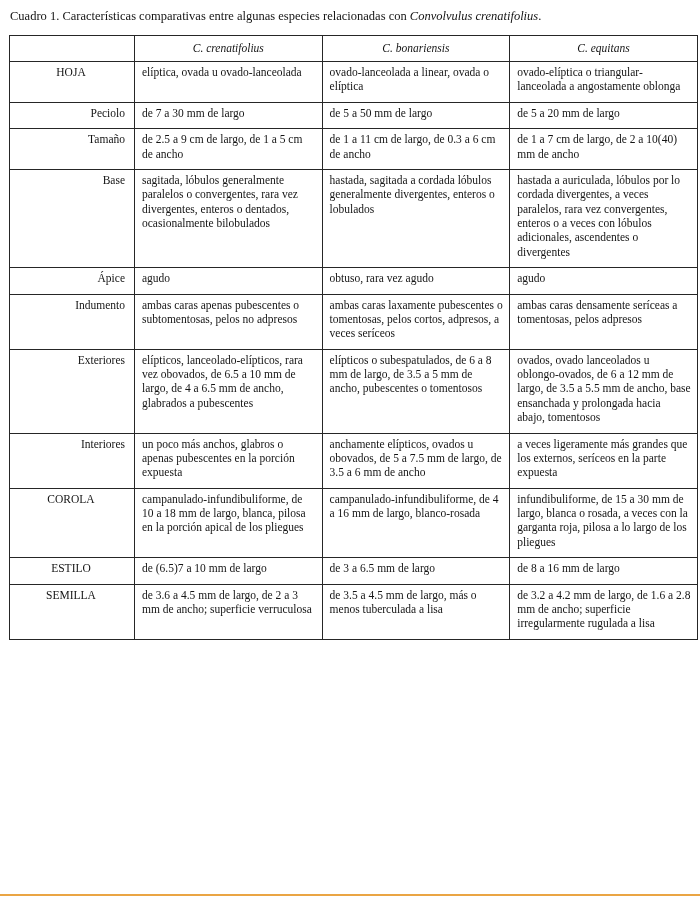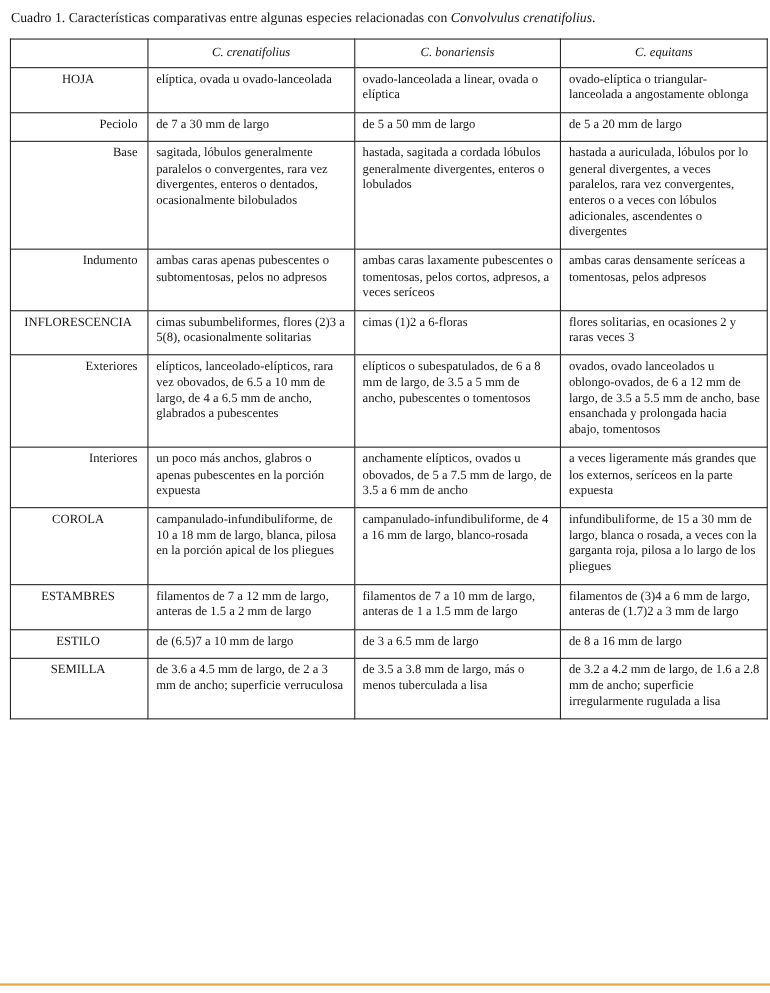--- a/index.html
+++ b/index.html
@@ -80,71 +80,71 @@
       <td>ovado-lanceolada a linear, ovada o elíptica</td>
       <td>ovado-elíptica o triangular-lanceolada a angostamente oblonga</td>
     </tr>
     <tr>
       <td class="label sub">Peciolo</td>
       <td>de 7 a 30 mm de largo</td>
       <td>de 5 a 50 mm de largo</td>
       <td>de 5 a 20 mm de largo</td>
     </tr>
     <tr>
+      <td class="label sub">Tamaño</td>
+      <td>de 2.5 a 9 cm de largo, de 1 a 5 cm de ancho</td>
+      <td>de 1 a 11 cm de largo, de 0.3 a 6 cm de ancho</td>
+      <td>de 1 a 7 cm de largo, de 2 a 10(40) mm de ancho</td>
+    </tr>
+    <tr>
       <td class="label sub">Base</td>
       <td>sagitada, lóbulos generalmente paralelos o convergentes, rara vez divergentes, enteros o dentados, ocasionalmente bilobulados</td>
       <td>hastada, sagitada a cordada lóbulos generalmente divergentes, enteros o lobulados</td>
-      <td>hastada a auriculada, lóbulos por lo general divergentes, a veces paralelos, rara vez convergentes, enteros o a veces con lóbulos adicionales, ascendentes o divergentes</td>
+      <td>hastada a auriculada, lóbulos por lo cordada divergentes, a veces paralelos, rara vez convergentes, enteros o a veces con lóbulos adicionales, ascendentes o divergentes</td>
+    </tr>
+    <tr>
+      <td class="label sub">Ápice</td>
+      <td>agudo</td>
+      <td>obtuso, rara vez agudo</td>
+      <td>agudo</td>
     </tr>
     <tr>
       <td class="label sub">Indumento</td>
       <td>ambas caras apenas pubescentes o subtomentosas, pelos no adpresos</td>
       <td>ambas caras laxamente pubescentes o tomentosas, pelos cortos, adpresos, a veces seríceos</td>
       <td>ambas caras densamente seríceas a tomentosas, pelos adpresos</td>
-    </tr>
-    <tr>
-      <td class="label main">INFLORESCENCIA</td>
-      <td>cimas subumbeliformes, flores (2)3 a 5(8), ocasionalmente solitarias</td>
-      <td>cimas (1)2 a 6-floras</td>
-      <td>flores solitarias, en ocasiones 2 y raras veces 3</td>
     </tr>
     <tr>
       <td class="label sub">Exteriores</td>
       <td>elípticos, lanceolado-elípticos, rara vez obovados, de 6.5 a 10 mm de largo, de 4 a 6.5 mm de ancho, glabrados a pubescentes</td>
       <td>elípticos o subespatulados, de 6 a 8 mm de largo, de 3.5 a 5 mm de ancho, pubescentes o tomentosos</td>
       <td>ovados, ovado lanceolados u oblongo-ovados, de 6 a 12 mm de largo, de 3.5 a 5.5 mm de ancho, base ensanchada y prolongada hacia abajo, tomentosos</td>
     </tr>
     <tr>
       <td class="label sub">Interiores</td>
       <td>un poco más anchos, glabros o apenas pubescentes en la porción expuesta</td>
       <td>anchamente elípticos, ovados u obovados, de 5 a 7.5 mm de largo, de 3.5 a 6 mm de ancho</td>
       <td>a veces ligeramente más grandes que los externos, seríceos en la parte expuesta</td>
     </tr>
     <tr>
       <td class="label main">COROLA</td>
       <td>campanulado-infundibuliforme, de 10 a 18 mm de largo, blanca, pilosa en la porción apical de los pliegues</td>
       <td>campanulado-infundibuliforme, de 4 a 16 mm de largo, blanco-rosada</td>
       <td>infundibuliforme, de 15 a 30 mm de largo, blanca o rosada, a veces con la garganta roja, pilosa a lo largo de los pliegues</td>
     </tr>
     <tr>
-      <td class="label main">ESTAMBRES</td>
-      <td>filamentos de 7 a 12 mm de largo, anteras de 1.5 a 2 mm de largo</td>
-      <td>filamentos de 7 a 10 mm de largo, anteras de 1 a 1.5 mm de largo</td>
-      <td>filamentos de (3)4 a 6 mm de largo, anteras de (1.7)2 a 3 mm de largo</td>
-    </tr>
-    <tr>
       <td class="label main">ESTILO</td>
       <td>de (6.5)7 a 10 mm de largo</td>
       <td>de 3 a 6.5 mm de largo</td>
       <td>de 8 a 16 mm de largo</td>
     </tr>
     <tr>
       <td class="label main">SEMILLA</td>
       <td>de 3.6 a 4.5 mm de largo, de 2 a 3 mm de ancho; superficie verruculosa</td>
-      <td>de 3.5 a 3.8 mm de largo, más o menos tuberculada a lisa</td>
+      <td>de 3.5 a 4.5 mm de largo, más o menos tuberculada a lisa</td>
       <td>de 3.2 a 4.2 mm de largo, de 1.6 a 2.8 mm de ancho; superficie irregularmente rugulada a lisa</td>
     </tr>
   </tbody>
     </table>
 
 </div>
 
 <div class="divider"></div>
 
 </body></html>

